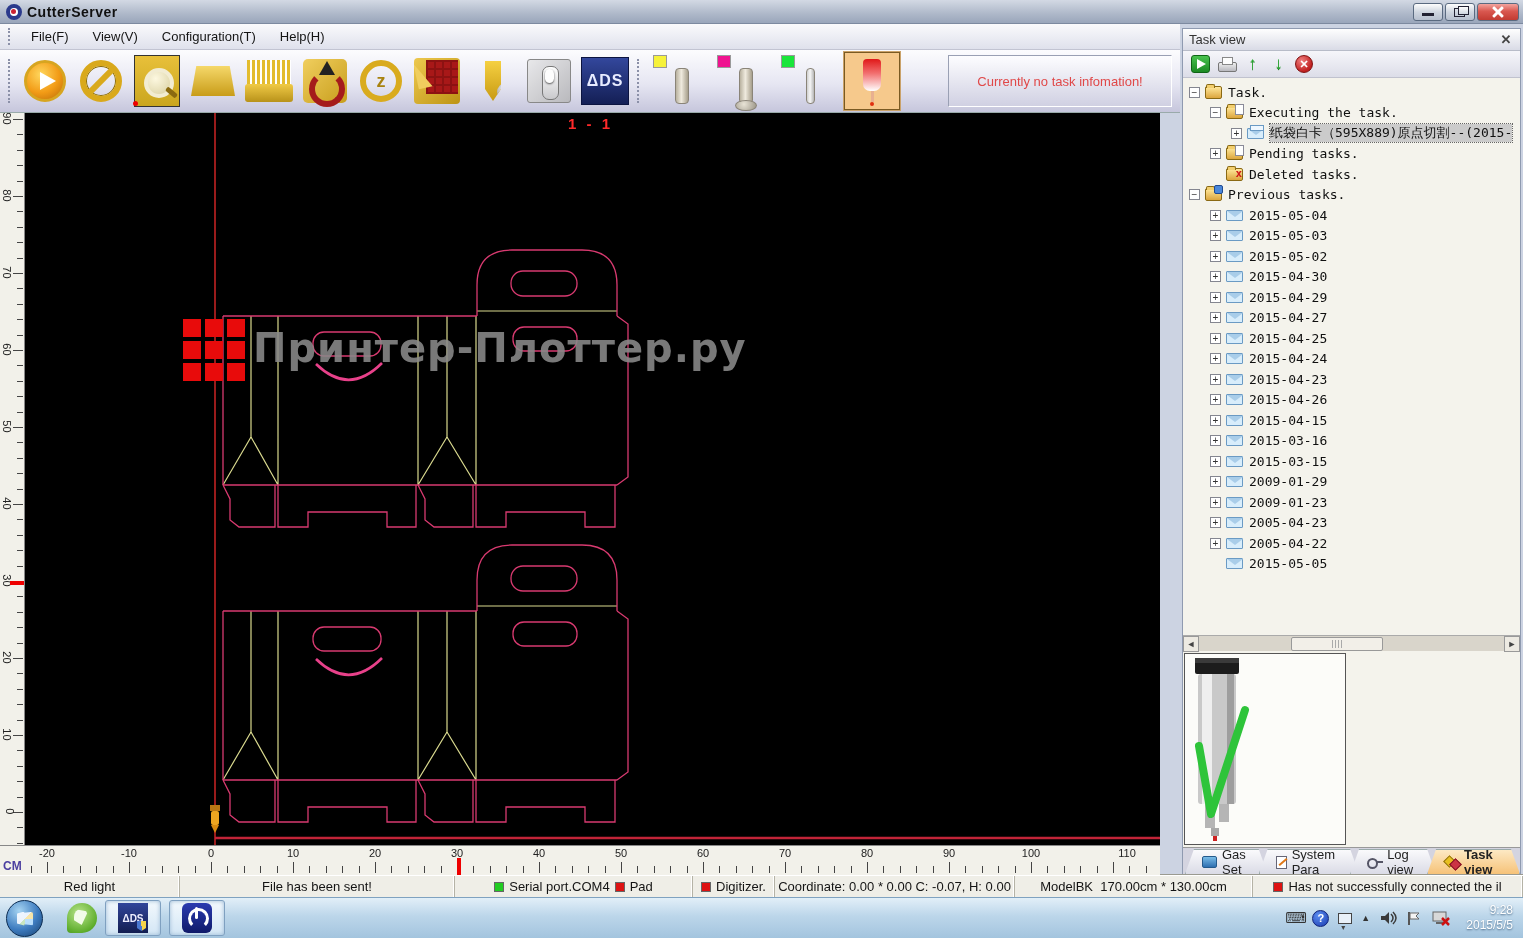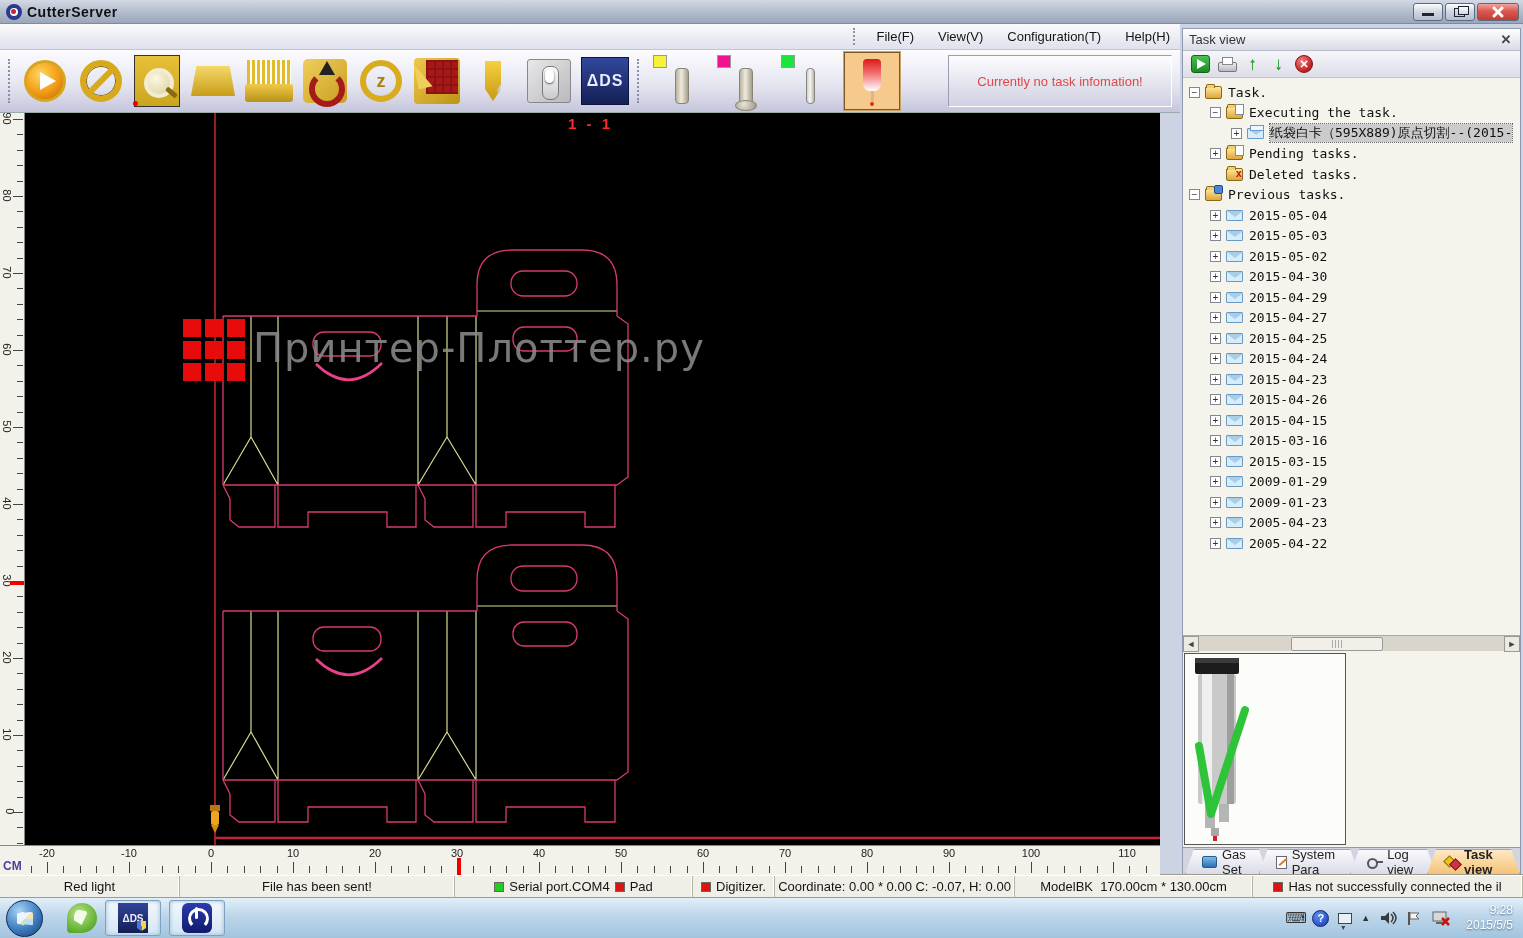--- a/index.html
+++ b/index.html
@@ -21,21 +21,21 @@
   .wbtn.close::before, .wbtn.close::after { content:""; position:absolute; left:50%; top:50%; width:14px; height:3px; background:#fff; border-radius:1px; }
   .wbtn.close::before { transform:translate(-50%,-50%) rotate(45deg); }
   .wbtn.close::after  { transform:translate(-50%,-50%) rotate(-45deg); }
 
   
   .body-row { flex:1; display:flex; min-height:0; }
   .left-col { width:1180px; display:flex; flex-direction:column; }
   .right-col { flex:1; display:flex; flex-direction:column; padding:4px 2px 0 2px; }
 
   
-  .menubar { height:26px; background:linear-gradient(180deg,#fafafc,#dfe1ec); display:flex; align-items:center; gap:4px; border-bottom:1px solid #c2c4d2; padding-left:20px;justify-content:flex-end; }
+  .menubar { height:26px; background:linear-gradient(180deg,#fafafc,#dfe1ec); display:flex; align-items:center; gap:4px; border-bottom:1px solid #c2c4d2; padding-left:4px; }
   .grip { width:5px; height:70%; border-left:2px dotted #8b90a8; margin:0 4px; }
   .menuitem { padding:2px 10px; color:#141414; }
 
   
   .toolbar { height:63px; background:linear-gradient(180deg,#fcfcfe 0%,#e6e6f2 55%,#c6c6dc 100%); display:flex; align-items:center; padding-left:4px; border-bottom:1px solid #9aa; }
   .tbtn { width:48px; height:54px; display:flex; align-items:center; justify-content:center; position:relative; margin:0 4px; }
   .circ { width:42px; height:42px; border-radius:50%; }
   .ico-play { background:radial-gradient(circle at 38% 32%,#ffd75e,#f29b16 55%,#b86a08); border:3px solid #d7a520; position:relative; }
   .ico-play::after { content:""; position:absolute; left:13px; top:9px; border-left:16px solid #fff; border-top:9px solid transparent; border-bottom:9px solid transparent; }
   .ico-stop { border:6px solid #d9a91c; background:transparent; position:relative; box-shadow:inset 0 0 0 1px #8a6a00; }
@@ -79,21 +79,21 @@
   
   .work-row { height:732px; display:flex; }
   .vruler { width:25px; background:#f2f1ea; border-right:1px solid #888; position:relative; overflow:hidden; }
   .vtick { position:absolute; right:1px; width:6px; height:1px; background:#444; }
   .vtick.major { width:10px; }
   .vlab { position:absolute; right:11px; font-size:11px; color:#222; transform:translateY(-55%) rotate(90deg); }
   .vmark { position:absolute; right:0; width:14px; height:4px; background:#e00; }
   .canvas { width:1135px; height:732px; background:#000; position:relative; overflow:hidden; }
   .canvas-gap { flex:1; background:#ccd3e2; }
   .pagelabel { position:absolute; left:543px; top:2px; color:#ff2a2a; font-weight:bold; font-size:15px; letter-spacing:3px; }
-  .watermark { position:absolute; left:228px; top:212px; font-size:40px; color:#8a8a8a; opacity:.88; letter-spacing:1px; font-family:"DejaVu Sans", sans-serif; font-weight:400; }
+  .watermark { position:absolute; left:228px; top:212px; font-size:40px; color:#8a8a8a; opacity:.88; letter-spacing:1px; font-family:"DejaVu Sans", sans-serif; font-weight:700; }
   svg.dielines { position:absolute; left:0; top:0; }
   .cut { fill:none; stroke:var(--cut,#d83a70); stroke-width:1.3; }
   .crease { fill:none; stroke:var(--crease,#d9d98e); stroke-width:1.2; }
   .arc { stroke-width:2.6; stroke:var(--cut,#e8418a); }
   .originline { stroke:#cc2525; stroke-width:1.5; }
   .baseline { stroke:#c22438; stroke-width:2.4; }
 
   
   .hruler-row { height:30px; display:flex; }
   .hruler { width:1160px; background:#f2f1ea; border-top:1px solid #888; position:relative; overflow:hidden; }
@@ -600,20 +600,25 @@
             <div class="trow" style="padding-left: 27px;">
               <span class="texp">+</span>
               <span class="ticon ico-env"></span>
               <span class="tlabel">2005-04-23</span>
             </div>
             <div class="trow" style="padding-left: 27px;">
               <span class="texp">+</span>
               <span class="ticon ico-env"></span>
               <span class="tlabel">2005-04-22</span>
             </div>
+            <div class="trow" style="padding-left: 27px;">
+              <span class="texp none"></span>
+              <span class="ticon ico-env"></span>
+              <span class="tlabel">2015-05-05</span>
+            </div>
           </div>
         <div class="hscroll">
           <span class="sarrow">◄</span>
           <span class="sthumb">
               <i></i>
               <i></i>
               <i></i>
               <i></i>
             </span>
           <span class="sarrow right">►</span>

